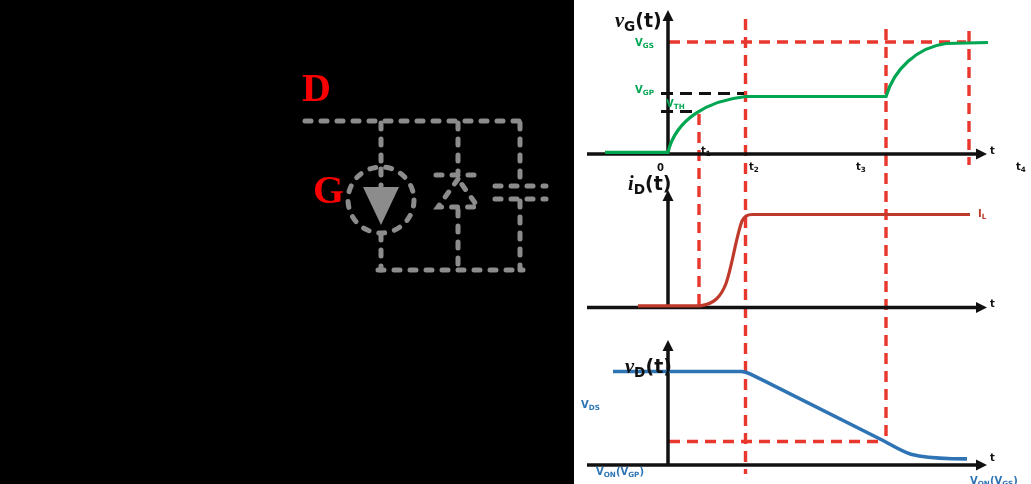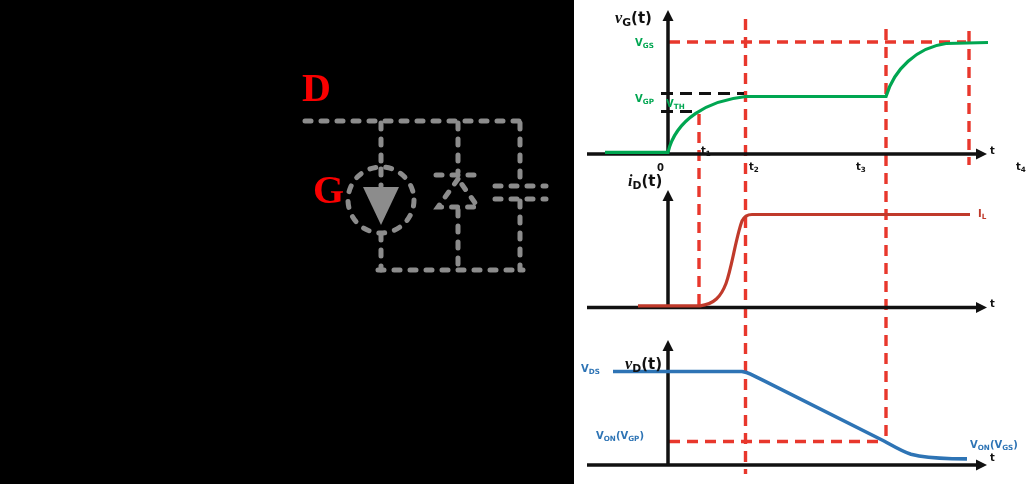--- a/index.html
+++ b/index.html
@@ -18,23 +18,23 @@
   .kdash{stroke:var(--axis);stroke-width:2.8;fill:none;stroke-dasharray:12 7;}
   
   .curve-g{stroke:var(--green);stroke-width:3.2;fill:none;}
   .curve-r{stroke:var(--red_curve);stroke-width:3.2;fill:none;}
   .curve-b{stroke:var(--blue);stroke-width:3.6;fill:none;}
   
   .lbl{position:absolute;font-weight:bold;font-size:10px;line-height:1;white-space:nowrap;color:var(--axis);}
   .lbl .sub{font-size:0.72em;vertical-align:-0.28em;}
   .lbl .ital{font-style:italic;font-weight:bold;font-size:1.08em;
              font-family:"Liberation Serif","DejaVu Serif",serif;}
-  .title{font-size:15px;}
+  .title{font-size:19px;}
   .green{color:var(--green);}
-  .blue{color:var(--blue);}
+  .blue{color:var(--blue);margin-top:36px;}
   .dred{color:var(--red_curve);text-align:right;}
   .term{position:absolute;color:var(--terminal_red);font-family:"Liberation Serif","DejaVu Serif",serif;
         font-weight:bold;font-size:40px;line-height:1;}
 </style>
 </head>
 <body>
 
 <div class="canvas">
 
   <div class="left-panel"></div>
@@ -96,21 +96,21 @@
       <polygon class="ahead" points="662.5,351 668,340 673.5,351"></polygon>
       <path class="curve-b" d="M613,371.5 H742 Q747,372.3 750,373.8 L884,441 C893,445.8 901,451 911,454.3 C922,457.2 938,458.4 952,458.7 L967,458.9"></path>
     </g>
   </svg>
 
   <div class="term" style="left:302px;top:68px"><span>D</span></div>
   <div class="term" style="left:313px;top:170px"><span>G</span></div>
 
   <div class="lbl title" style="left:615px;top:10px"><span class="ital">v</span><span class="sub">G</span><span>(t)</span></div>
   <div class="lbl green" style="left:635px;top:38px"><span>V</span><span class="sub">GS</span></div>
-  <div class="lbl green" style="left:635px;top:94px"><span>V</span><span class="sub">GP</span></div>
+  <div class="lbl green" style="left:635px;top:85px"><span>V</span><span class="sub">GP</span></div>
   <div class="lbl green" style="left:666px;top:99px"><span>V</span><span class="sub">TH</span></div>
   <div class="lbl" style="left:657px;top:163px"><span>0</span></div>
   <div class="lbl" style="left:701px;top:146px"><span>t</span><span class="sub">1</span></div>
   <div class="lbl" style="left:749px;top:162px"><span>t</span><span class="sub">2</span></div>
   <div class="lbl" style="left:856px;top:162px"><span>t</span><span class="sub">3</span></div>
   <div class="lbl" style="left:1016px;top:162px"><span>t</span><span class="sub">4</span></div>
   <div class="lbl" style="left:990px;top:146px"><span>t</span></div>
 
   <div class="lbl title" style="left:628px;top:173px"><span class="ital">i</span><span class="sub">D</span><span>(t)</span></div>
   <div class="lbl dred" style="left:978px;top:209px"><span>I</span><span class="sub">L</span></div>

